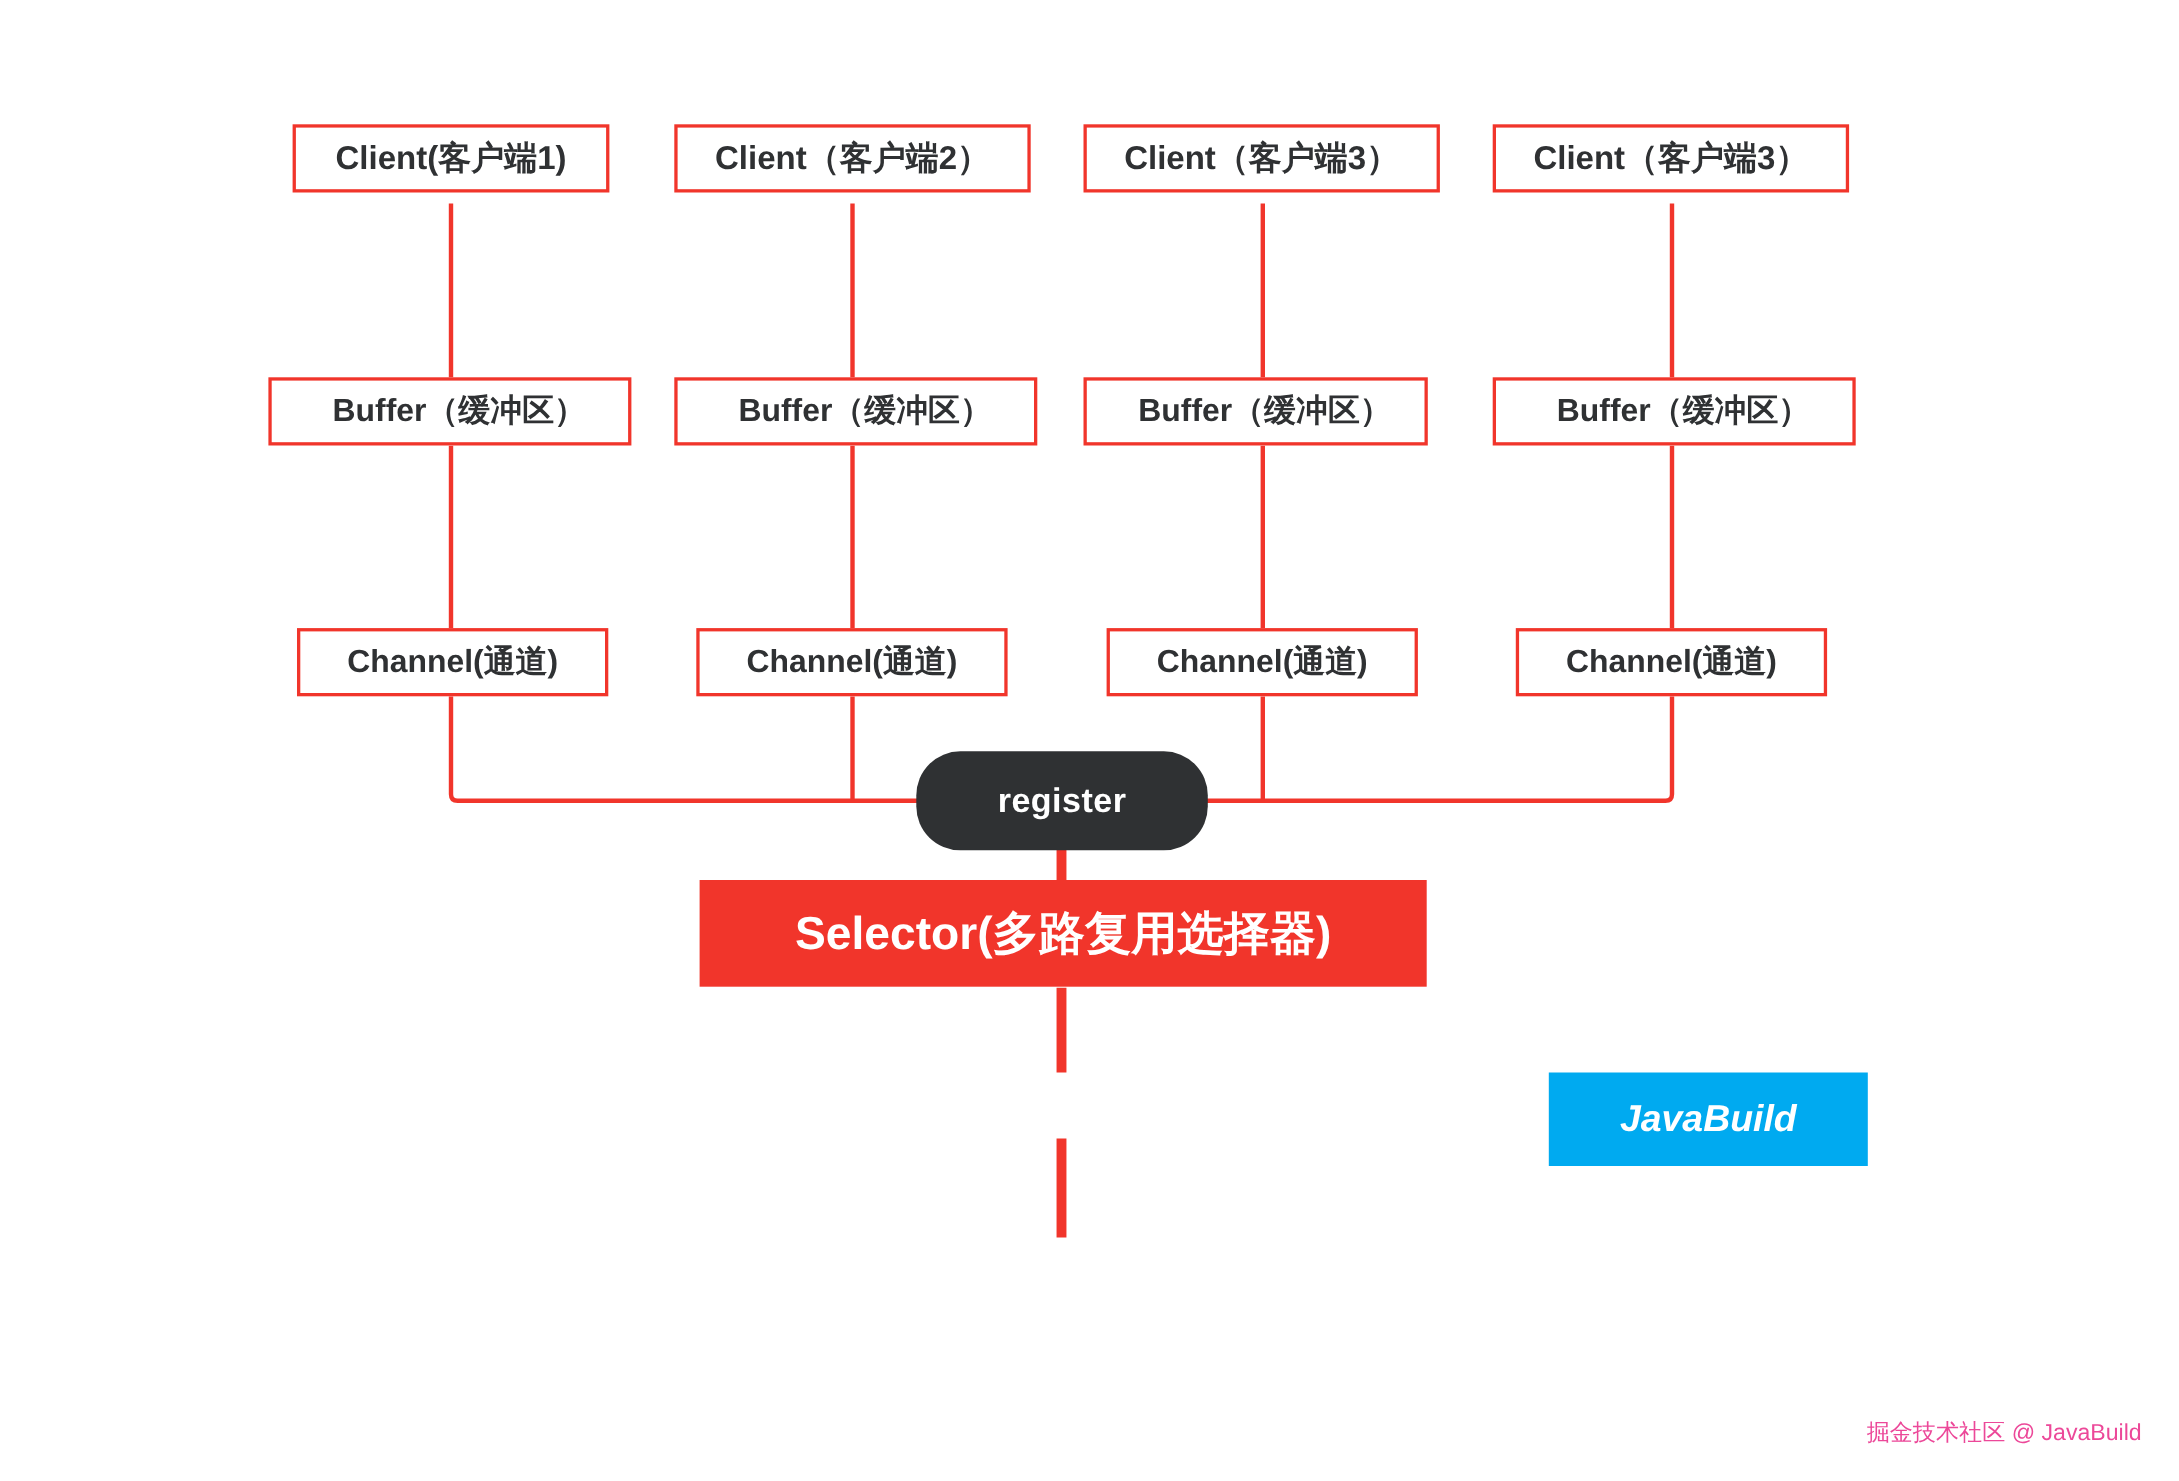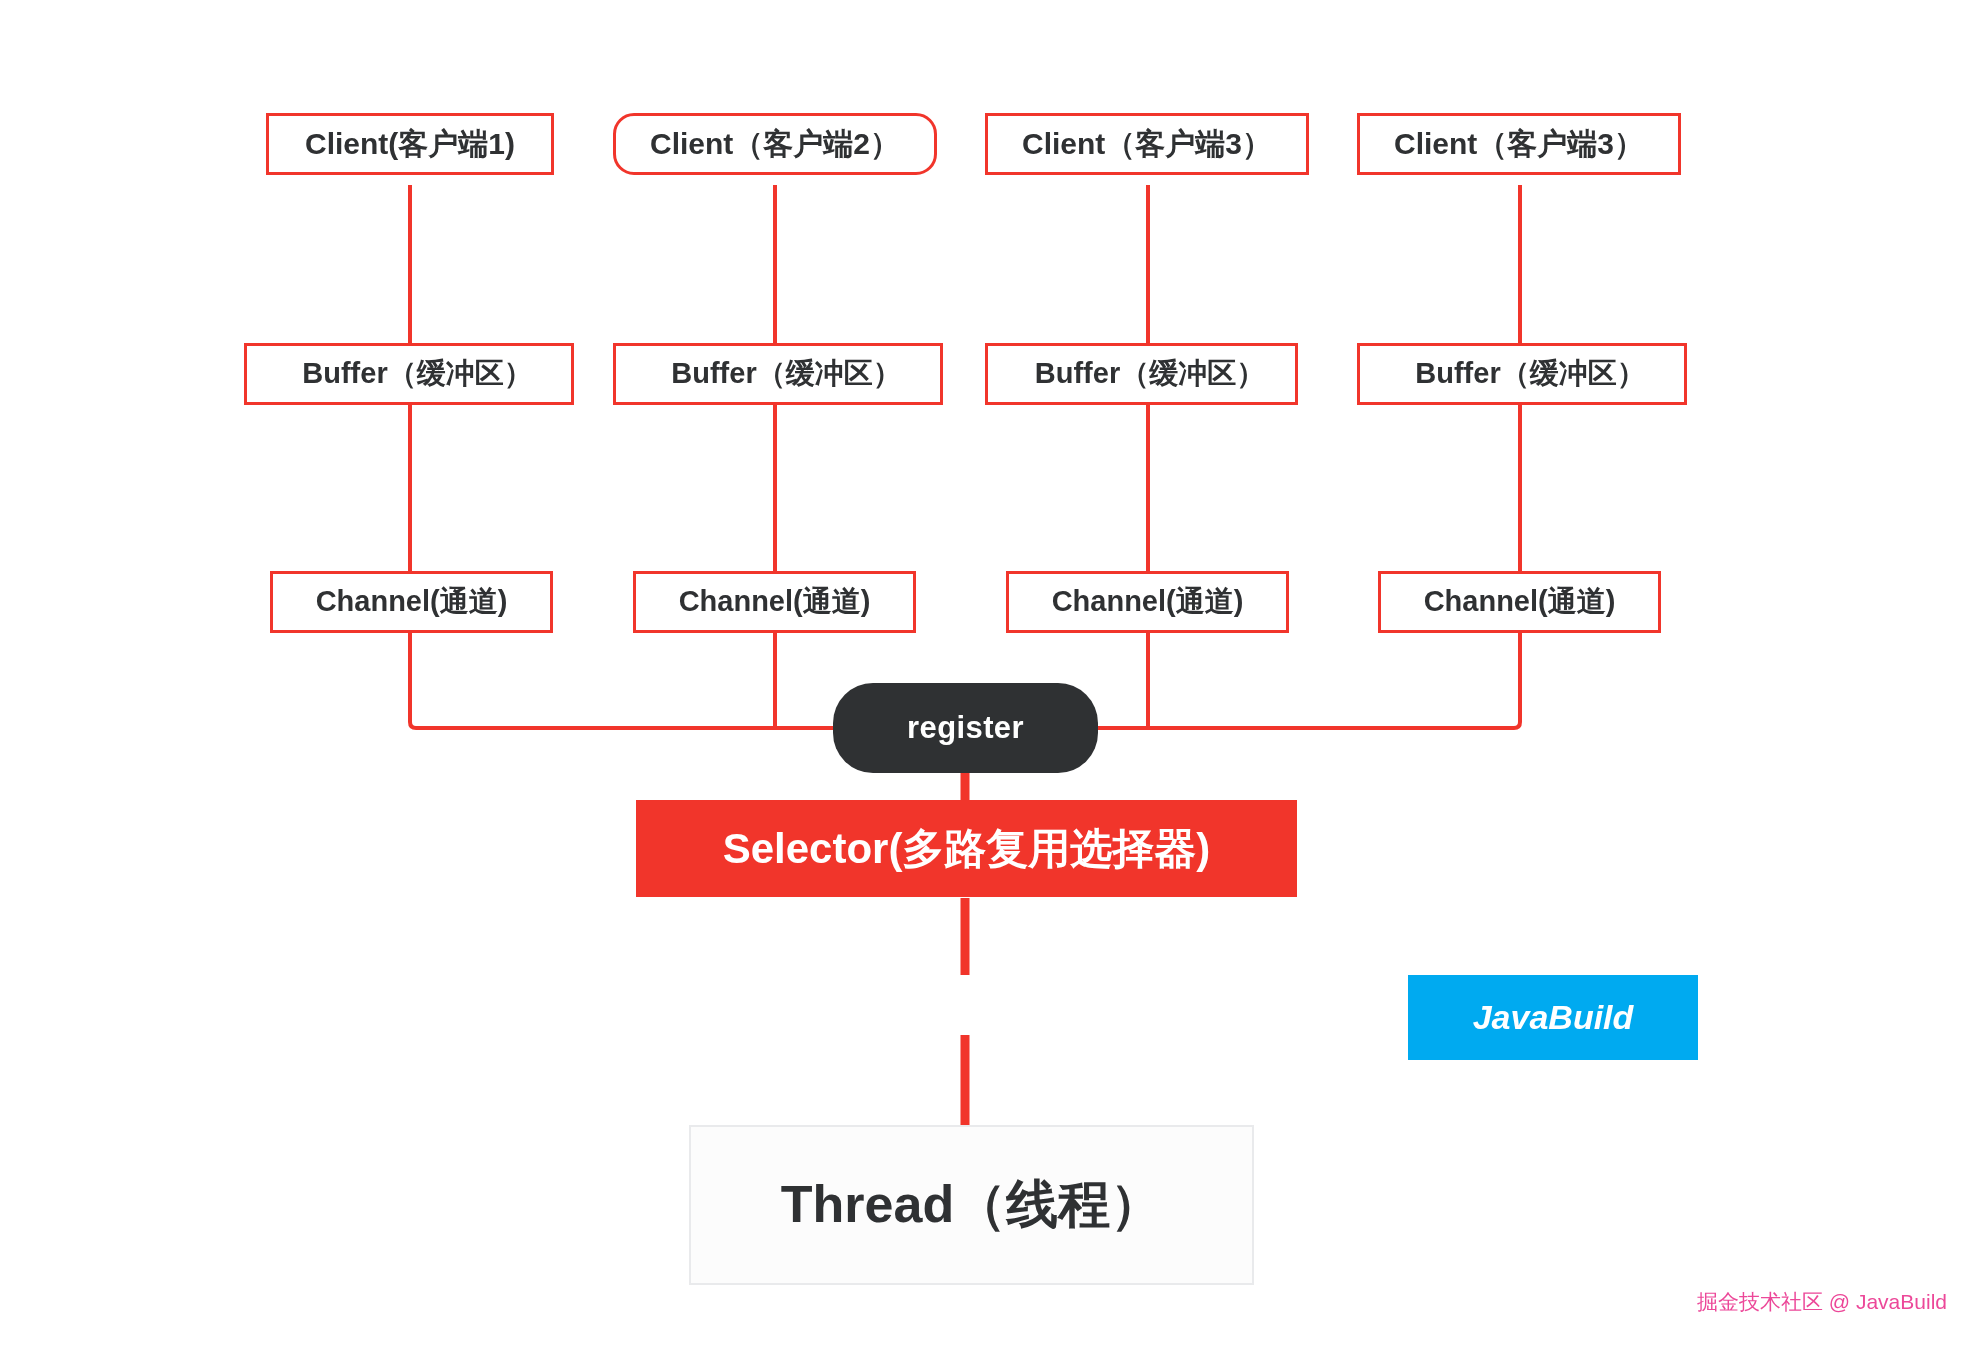--- a/index.html
+++ b/index.html
@@ -113,21 +113,21 @@
     <g stroke="#f1352b" stroke-width="9" fill="none">
       <line x1="965" y1="728" x2="965" y2="800"></line>
       <line x1="965" y1="898" x2="965" y2="975"></line>
       <line x1="965" y1="1035" x2="965" y2="1125"></line>
     </g>
   </svg>
 
   <div class="node box-outline client-box" style="left:266px; top:113px; width:288px;">
     <span>Client(客户端1)</span>
   </div>
-  <div class="node box-outline client-box" style="left:613px; top:113px; width:324px;border-radius:21px;">
+  <div class="node box-outline client-box" style="left:613px; top:113px; width:324px;">
     <span>Client（客户端2）</span>
   </div>
   <div class="node box-outline client-box" style="left:985px; top:113px; width:324px;">
     <span>Client（客户端3）</span>
   </div>
   <div class="node box-outline client-box" style="left:1357px; top:113px; width:324px;">
     <span>Client（客户端3）</span>
   </div>
 
   <div class="node box-outline buffer-box" style="left:244px; top:343px; width:330px;">
@@ -158,23 +158,20 @@
 
   <div class="node selector-box" style="left:636px; top:800px; width:661px; height:97px;">
     <span>Selector(多路复用选择器)</span>
   </div>
 
   <div class="node pill" style="left:833px; top:683px; width:265px; height:90px;">
     <span>register</span>
   </div>
 
 
-  <div class="node thread-box" style="left:689px; top:1125px; width:565px; height:160px;">
-    <span>Thread（线程）</span>
-  </div>
 
   <div class="node badge" style="left:1408px; top:975px; width:290px; height:85px;font-style:italic;">
     <span>JavaBuild</span>
   </div>
 
   <div class="watermark" style="right:34px; bottom:30px;">掘金技术社区 @ JavaBuild</div>
 
 </div>
 
 </body></html>

